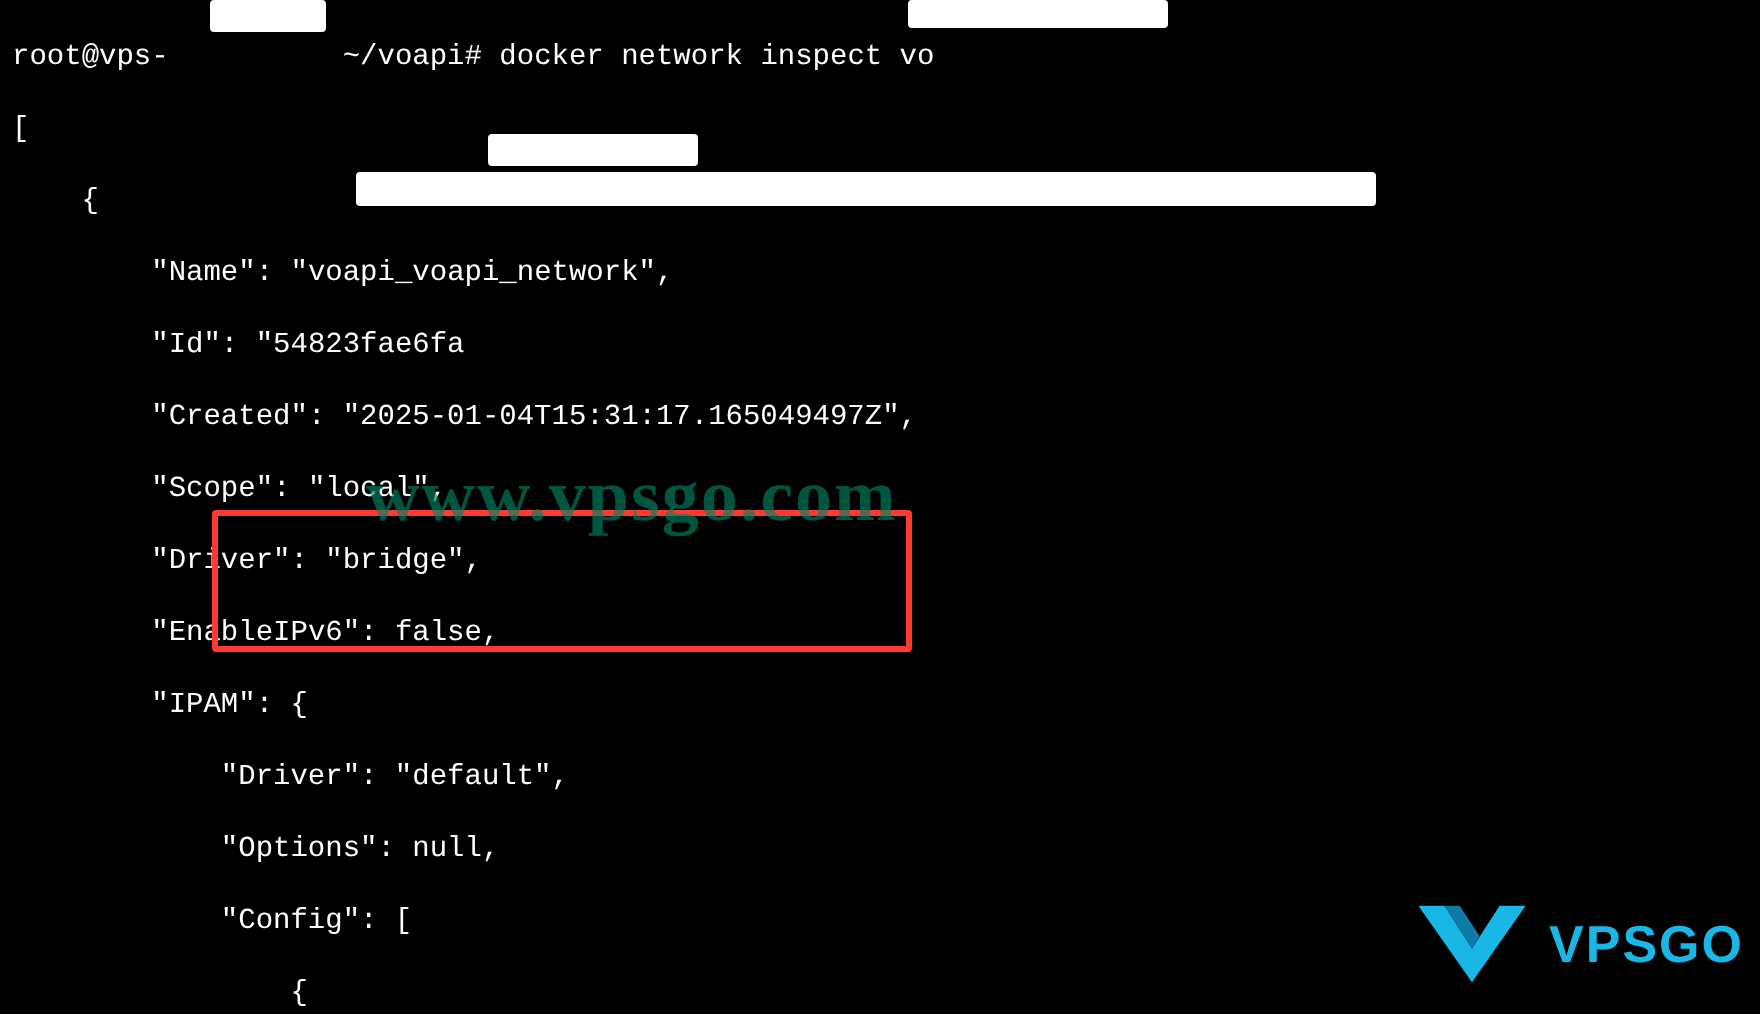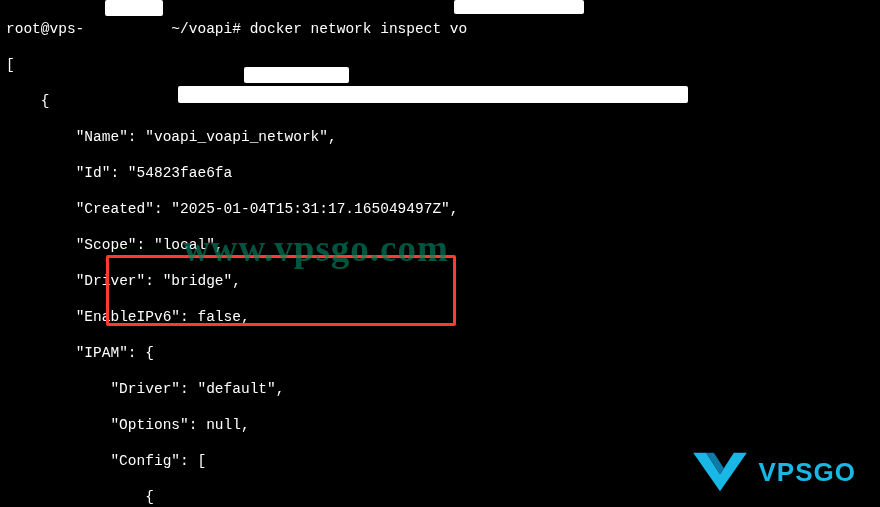--- a/index.html
+++ b/index.html
@@ -33,21 +33,21 @@
       left:183px; top:240px;
       font-family:Georgia,serif;
       font-size:37px;
       font-weight:bold;
       color:rgba(0,130,100,0.65);
       letter-spacing:1px;
       pointer-events:none;
     }
     .logo {
       position:absolute;
-      right:24px; bottom:12px;
+      right:8px; bottom:12px;
       display:flex; align-items:center;
       gap:8px;
       pointer-events:none;
     }
     .logo svg { width:62px; height:46px; }
     .logo-text {
       font-family:Arial,sans-serif;
       font-weight:bold;
       color:#18b7e6; font-size:26px;
       letter-spacing:1px;

